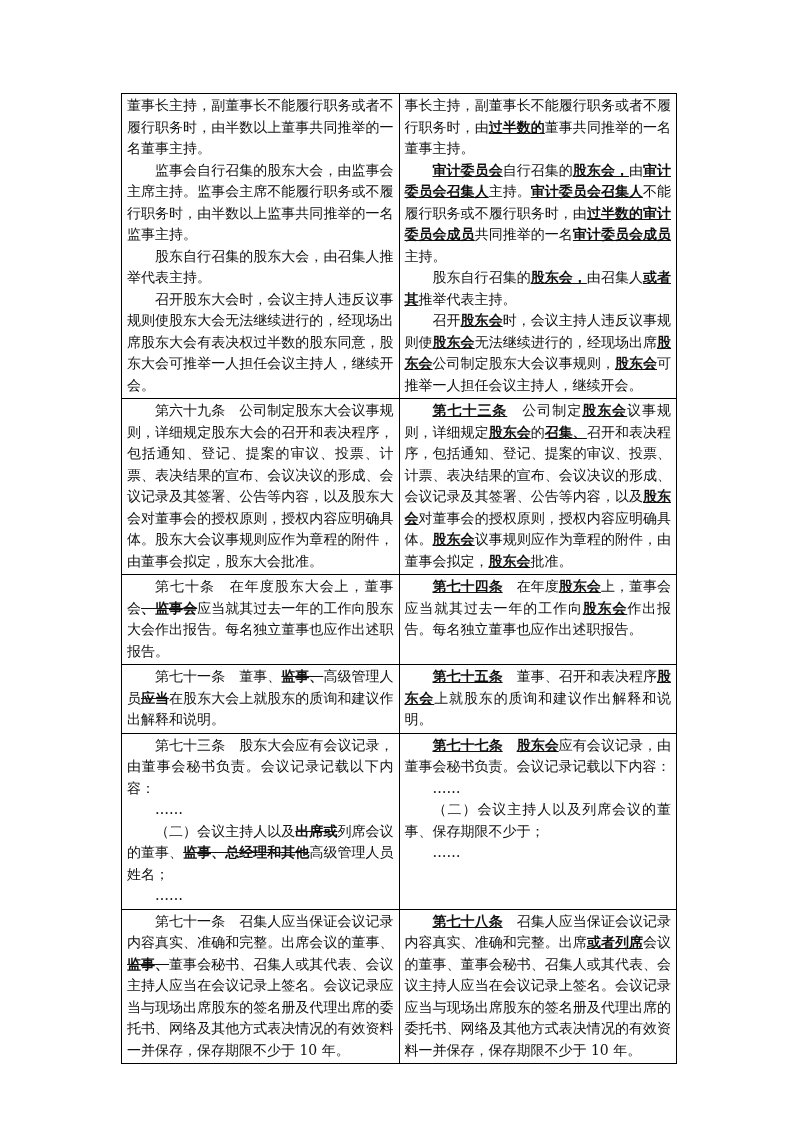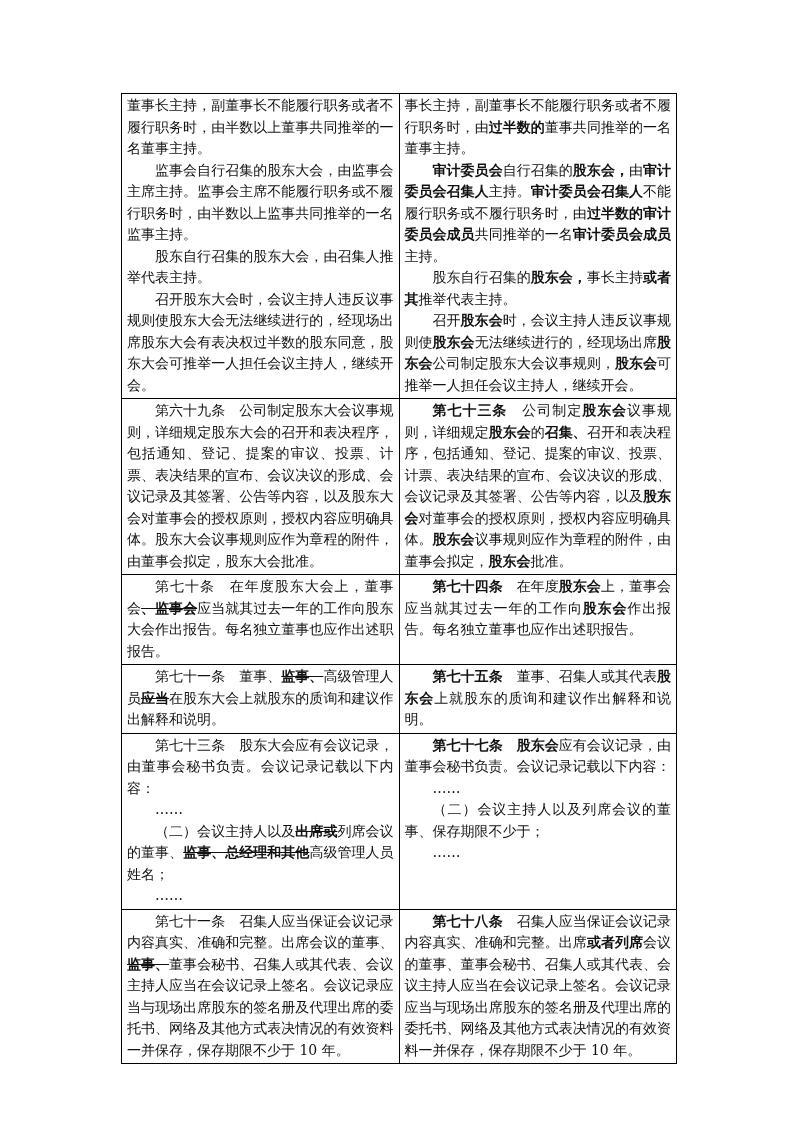--- a/index.html
+++ b/index.html
@@ -40,40 +40,41 @@
   table.doc tr:nth-child(5) { height: 169px; }
   table.doc tr:nth-child(6) { height: 137px; }
   table.doc p {
     margin: 0;
     text-indent: 2em;
   }
   table.doc p.noindent { text-indent: 0; }
   .b {
     font-weight: bold;
     font-family: "DejaVu Sans", "Liberation Sans", sans-serif;
+    text-decoration: underline;
   }
   .s { text-decoration: line-through; }
 </style>
 </head>
 <body>
 
 <div class="sheet">
   <table class="doc">
     <tbody>
         <tr>
           <td>
             <p class="noindent"><span>董事长主持，副董事长不能履行职务或者不履行职务时，由半数以上董事共同推举的一名董事主持。</span></p>
             <p><span>监事会自行召集的股东大会，由监事会主席主持。监事会主席不能履行职务或不履行职务时，由半数以上监事共同推举的一名监事主持。</span></p>
             <p><span>股东自行召集的股东大会，由召集人推举代表主持。</span></p>
             <p><span>召开股东大会时，会议主持人违反议事规则使股东大会无法继续进行的，经现场出席股东大会有表决权过半数的股东同意，股东大会可推举一人担任会议主持人，继续开会。</span></p>
           </td>
           <td>
             <p class="noindent"><span>事长主持，副董事长不能履行职务或者不履行职务时，由</span><span class="b">过半数的</span><span>董事共同推举的一名董事主持。</span></p>
             <p><span class="b">审计委员会</span><span>自行召集的</span><span class="b">股东会，</span><span>由</span><span class="b">审计委员会召集人</span><span>主持。</span><span class="b">审计委员会召集人</span><span>不能履行职务或不履行职务时，由</span><span class="b">过半数的审计委员会成员</span><span>共同推举的一名</span><span class="b">审计委员会成员</span><span>主持。</span></p>
-            <p><span>股东自行召集的</span><span class="b">股东会，</span><span>事长主持</span><span class="b">或者其</span><span>推举代表主持。</span></p>
+            <p><span>股东自行召集的</span><span class="b">股东会，</span><span>由召集人</span><span class="b">或者其</span><span>推举代表主持。</span></p>
             <p><span>召开</span><span class="b">股东会</span><span>时，会议主持人违反议事规则使</span><span class="b">股东会</span><span>无法继续进行的，经现场出席</span><span class="b">股东会</span><span>公司制定股东大会议事规则，</span><span class="b">股东会</span><span>可推举一人担任会议主持人，继续开会。</span></p>
           </td>
         </tr>
         <tr>
           <td>
             <p><span>第六十九条　公司制定股东大会议事规则，详细规定股东大会的召开和表决程序，包括通知、登记、提案的审议、投票、计票、表决结果的宣布、会议决议的形成、会议记录及其签署、公告等内容，以及股东大会对董事会的授权原则，授权内容应明确具体。股东大会议事规则应作为章程的附件，由董事会拟定，股东大会批准。</span></p>
           </td>
           <td>
             <p><span class="b">第七十三条</span><span>　公司制定</span><span class="b">股东会</span><span>议事规则，详细规定</span><span class="b">股东会</span><span>的</span><span class="b">召集、</span><span>召开和表决程序，包括通知、登记、提案的审议、投票、计票、表决结果的宣布、会议决议的形成、会议记录及其签署、公告等内容，以及</span><span class="b">股东会</span><span>对董事会的授权原则，授权内容应明确具体。</span><span class="b">股东会</span><span>议事规则应作为章程的附件，由董事会拟定，</span><span class="b">股东会</span><span>批准。</span></p>
           </td>
@@ -84,21 +85,21 @@
           </td>
           <td>
             <p><span class="b">第七十四条</span><span>　在年度</span><span class="b">股东会</span><span>上，董事会应当就其过去一年的工作向</span><span class="b">股东会</span><span>作出报告。每名独立董事也应作出述职报告。</span></p>
           </td>
         </tr>
         <tr>
           <td>
             <p><span>第七十一条　董事、</span><span class="b s">监事、</span><span>高级管理人员</span><span class="b s">应当</span><span>在股东大会上就股东的质询和建议作出解释和说明。</span></p>
           </td>
           <td>
-            <p><span class="b">第七十五条</span><span>　董事、召集人或其代表</span><span class="b">股东会</span><span>上就股东的质询和建议作出解释和说明。</span></p>
+            <p><span class="b">第七十五条</span><span>　董事、召开和表决程序</span><span class="b">股东会</span><span>上就股东的质询和建议作出解释和说明。</span></p>
           </td>
         </tr>
         <tr>
           <td>
             <p><span>第七十三条　股东大会应有会议记录，由董事会秘书负责。会议记录记载以下内容：</span></p>
             <p><span>……</span></p>
             <p><span>（二）会议主持人以及</span><span class="b s">出席或</span><span>列席会议的董事、</span><span class="b s">监事、总经理和其他</span><span>高级管理人员姓名；</span></p>
             <p><span>……</span></p>
           </td>
           <td>

